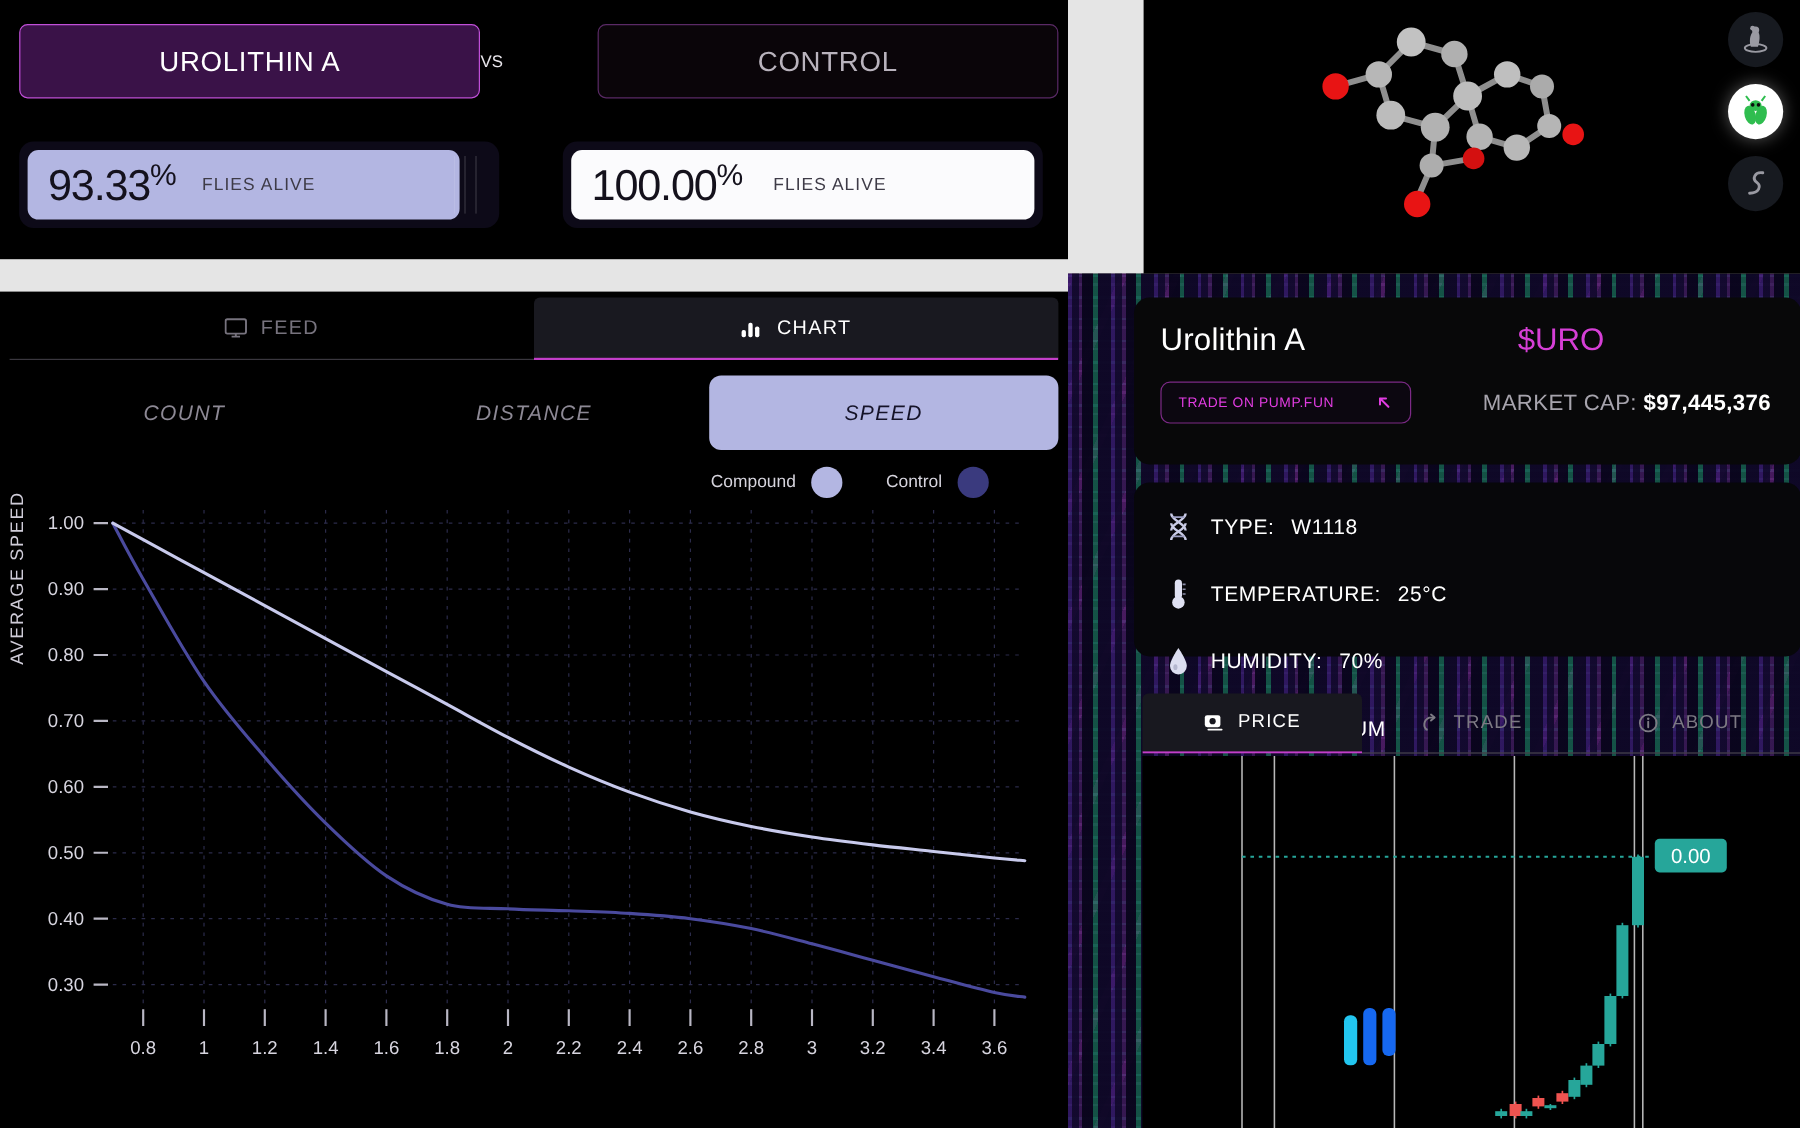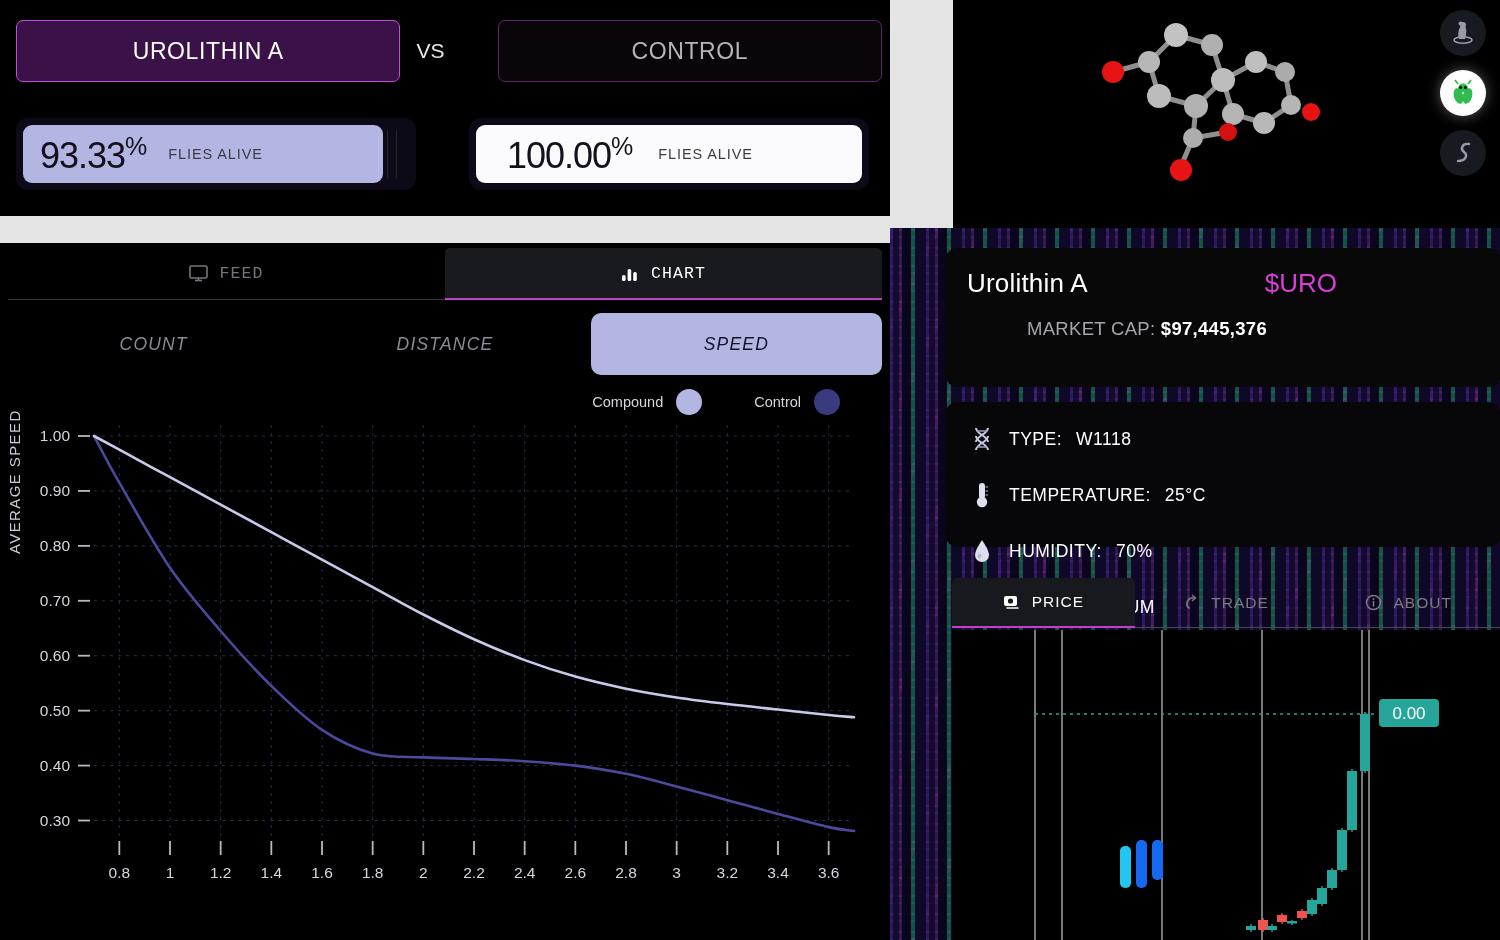--- a/index.html
+++ b/index.html
@@ -52,21 +52,21 @@
     justify-content:center; font-size:23px; letter-spacing:.6px;
   }
   .chip-a {
     width:400px; margin-left:8px;
     background:#3a1248; border:1.6px solid #c04fd8; color:#fff;
   }
   .chip-b {
     width:400px; margin-left:53px;
     background:#0a0509; border:1.4px solid #5a2a66; color:#b9b3bd;
   }
-  .vs-label { width:46px; text-align:right; color:#e9e6ec; font-size:21px; }
+  .vs-label { width:46px; text-align:left; color:#e9e6ec; font-size:14px; }
 
   .pct-row { display:flex; margin-top:32px; }
   .pct-wrap-a {
     width:400px; margin-left:8px; height:72px; border-radius:12px;
     background:#0d0a18; position:relative; display:flex; align-items:center;
     padding:7px; overflow:hidden;
   }
   .pct-fill {
     height:58px; width:93.33%; border-radius:9px; background:#b3b6e2;
     display:flex; align-items:center; padding-left:17px; gap:22px;
@@ -76,48 +76,48 @@
     background: repeating-linear-gradient(90deg,
        rgba(255,255,255,.10) 0 1.5px, rgba(0,0,0,0) 1.5px 9px);
   }
   .pct-wrap-b {
     width:400px; margin-left:53px; height:72px; border-radius:12px;
     background:#0d0a18; position:relative; display:flex; align-items:center;
     padding:7px; overflow:hidden;
   }
   .pct-fill-b {
     height:58px; width:100%; border-radius:9px; background:#fbfbfd;
-    display:flex; align-items:center; padding-left:31px; gap:26px;
+    display:flex; align-items:center; padding-left:17px; gap:26px;
   }
   .pct-num { font-size:36px; color:#14111c; letter-spacing:-1px; font-weight:400; }
   .pct-num .sym { font-size:25px; vertical-align:super; }
   .pct-cap { font-size:14.5px; color:#3e3b47; letter-spacing:.9px; }
 
   
   .left-main { position:absolute; left:0; top:243px; width:890px; height:697px; background:#000; }
-  .tabbar { display:flex; height:52px; margin:5px 8px 0 8px;font-family:Liberation Mono, monospace; }
+  .tabbar { display:flex; height:52px; margin:5px 8px 0 8px; }
   .tab {
     flex:1; display:flex; align-items:center; justify-content:center; gap:11px;
     font-size:16.5px; letter-spacing:1.1px; color:#77737e;
     border-bottom:1.5px solid #3a373f; position:relative;
   }
   .tab.active {
     background:#191920; color:#fff; border-bottom:2.5px solid #c33ec9;
     border-top-left-radius:5px; border-top-right-radius:5px;
   }
   .seg-row { display:flex; margin:13px 8px 0 8px; height:62px; }
   .seg {
     flex:1; display:flex; align-items:center; justify-content:center;
     font-size:17.5px; letter-spacing:1.2px; color:#8d8995; border-radius:10px;font-style:italic;
   }
   .seg.active { background:#b3b6e2; color:#151328; box-shadow:0 2px 0 rgba(0,0,0,.4); }
 
   
   .chart-box { position:relative; margin:14px 8px 0 8px; height:520px; }
-  .legend { position:absolute; right:42px; top:0; display:flex; gap:52px; align-items:center; }
+  .legend { position:absolute; right:58px; top:0; display:flex; gap:36px; align-items:center; }
   .legend-item { display:flex; align-items:center; gap:13px; }
   .legend-item span { font-size:14.5px; color:#d6d4dd; }
   .dot { width:26px; height:26px; border-radius:50%; display:block; }
   .ylabel {
     position:absolute; left:-2px; top:165px; transform:rotate(-90deg);
     transform-origin:left top; font-size:15px; letter-spacing:1.4px; color:#cfccd8;
     white-space:nowrap;
   }
   svg.plot { position:absolute; left:0; top:24px; }
 
@@ -393,20 +393,26 @@
       </div>
     </div>
   </div>
 
   <div class="token-card">
     <div class="tk-row1">
       <div class="tk-name">Urolithin A</div>
       <div class="tk-sym">$URO</div>
     </div>
     <div class="tk-row2">
+      <div class="pump-btn">
+        <span>TRADE ON PUMP.FUN</span>
+        <svg width="15" height="15" viewBox="0 0 15 15">
+          <path d="M11 11 L4 4 M4 4 L4 9 M4 4 L9 4" stroke="#e03ce0" stroke-width="1.7" fill="none" stroke-linecap="round" stroke-linejoin="round"></path>
+        </svg>
+      </div>
       <div class="mcap">
         <span>MARKET CAP:</span>
         <b>$97,445,376</b>
       </div>
     </div>
   </div>
 
   <div class="stats-card">
     <div class="stat">
       <span class="si">

